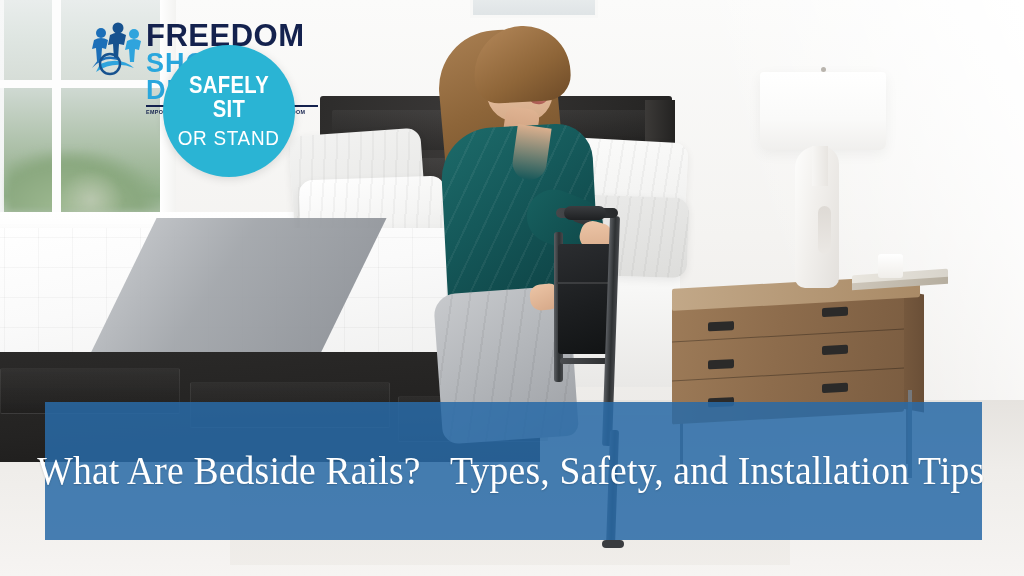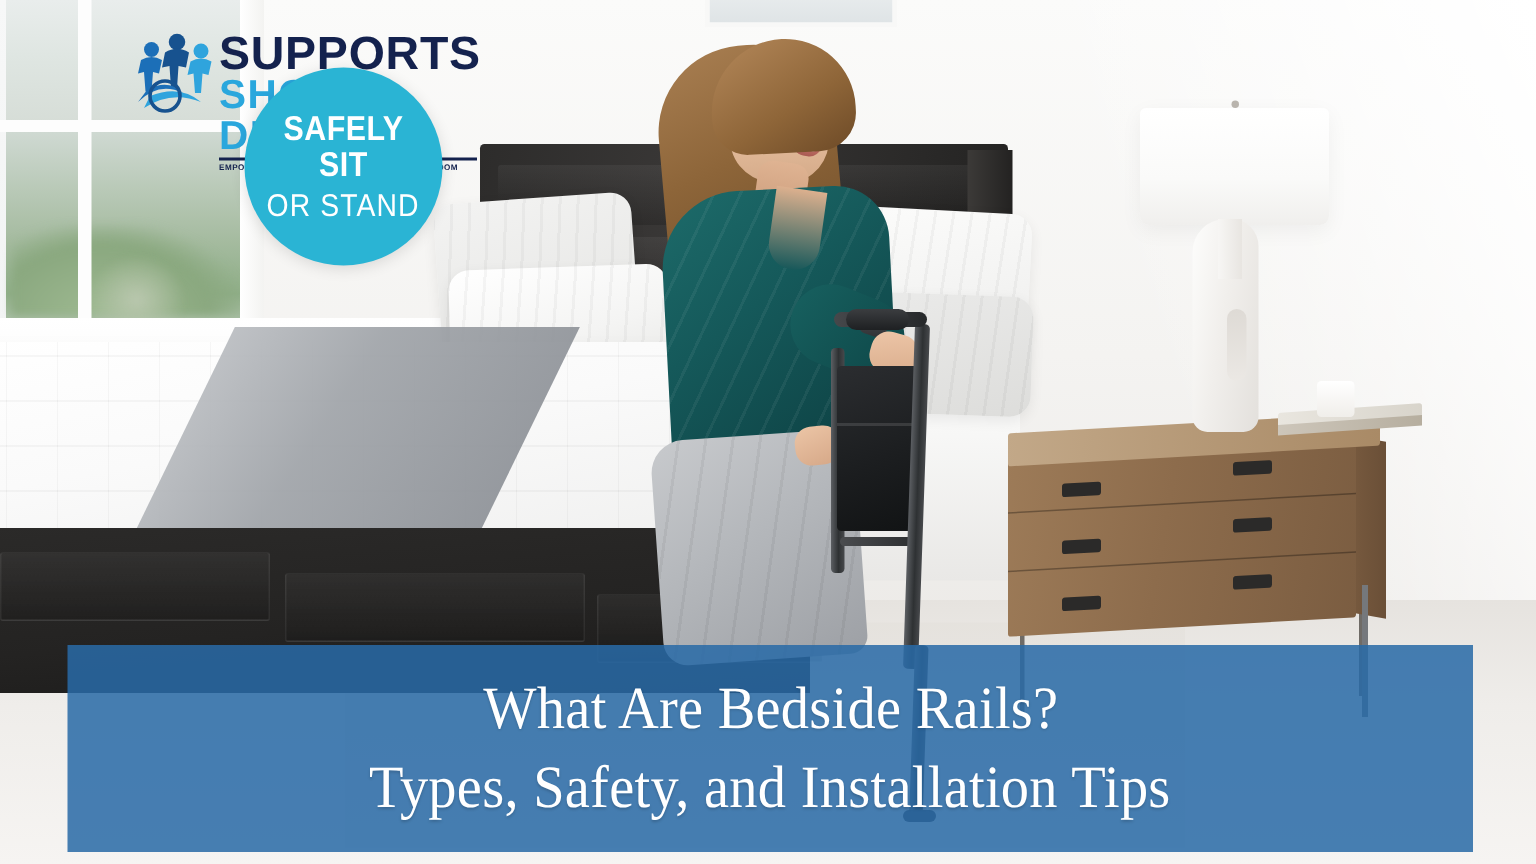--- a/index.html
+++ b/index.html
@@ -386,23 +386,23 @@
     transform:scaleX(.85);
   }
   .badge-pill .p2 {
     font-size:22px; font-weight:400; letter-spacing:.8px; line-height:1; margin-top:7px;
     font-family:"Liberation Sans Narrow","Liberation Sans", sans-serif;
     transform:scaleX(.88);
   }
 
   
   .title-banner {
-    position:absolute; left:45px; top:430px; width:937px; height:138px;
+    position:absolute; left:45px; top:402px; width:937px; height:138px;
     background:rgba(41,106,167,.86);
-    display:flex; flex-direction:column; align-items:center; justify-content:center;
+    display:flex; flex-direction:row; align-items:center; justify-content:center;
   }
   .title-line {
     color:#ffffff;
     font-family:"Liberation Serif", serif;
     font-size:40px; font-weight:400; line-height:1.32;
     letter-spacing:.2px; white-space:nowrap;
     transform:scaleX(.94);
     text-shadow:0 1px 2px rgba(0,0,0,.18);
   }
 </style>
@@ -541,21 +541,21 @@
         <g fill="#2fa4dd">
           <circle cx="46" cy="14" r="5"></circle>
           <path d="M39 21 q7 -4 14 0 l-2 9 -4 -1 -1 13 -4 0 -1 -13 -4 1z"></path>
         </g>
         <path d="M4 48 q14 -14 30 -6 -10 -10 -24 -2 z" fill="#1c6fb8"></path>
         <path d="M8 52 q18 -12 38 -4 -14 -12 -34 -4 z" fill="#2fa4dd"></path>
         <circle cx="22" cy="44" r="10" fill="none" stroke="#17528f" stroke-width="2.4"></circle>
       </svg>
     </div>
     <div class="logo-text">
-      <div class="logo-l1">SUPPORTS</div>
+      <div class="logo-l1">FREEDOM</div>
       <div class="logo-l2">SHOP DIRECT</div>
       <div class="logo-rule"></div>
       <div class="logo-tag">EMPOWERING MOBILITY, INDEPENDENCE &amp; FREEDOM</div>
     </div>
   </div>
 
   <div class="badge-circle">
     <div class="b1">SAFELY SIT</div>
     <div class="b2">OR STAND</div>
   </div>

